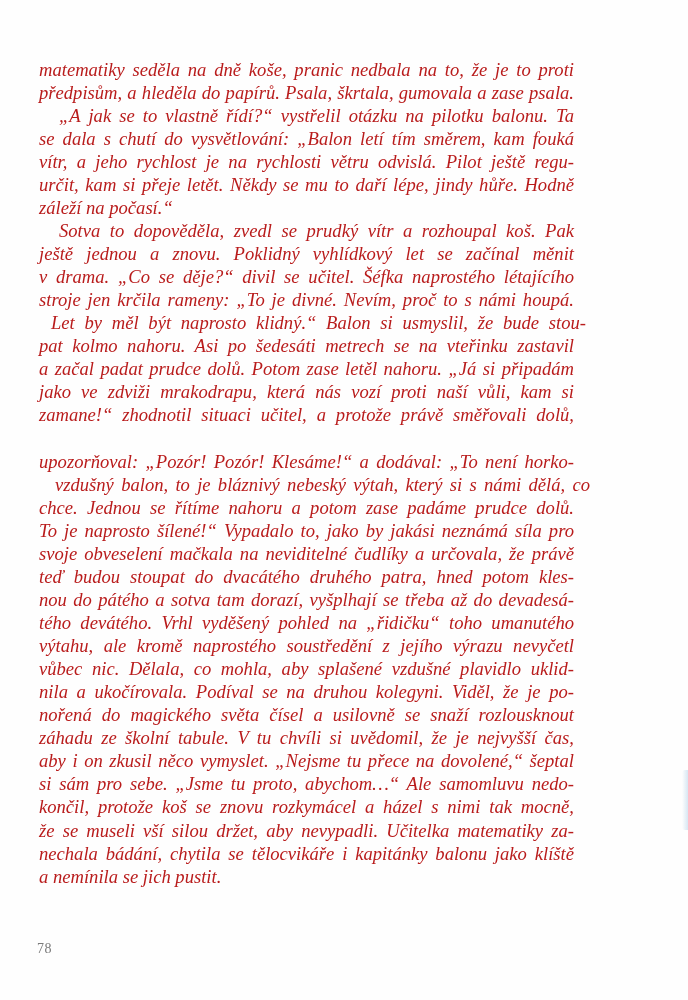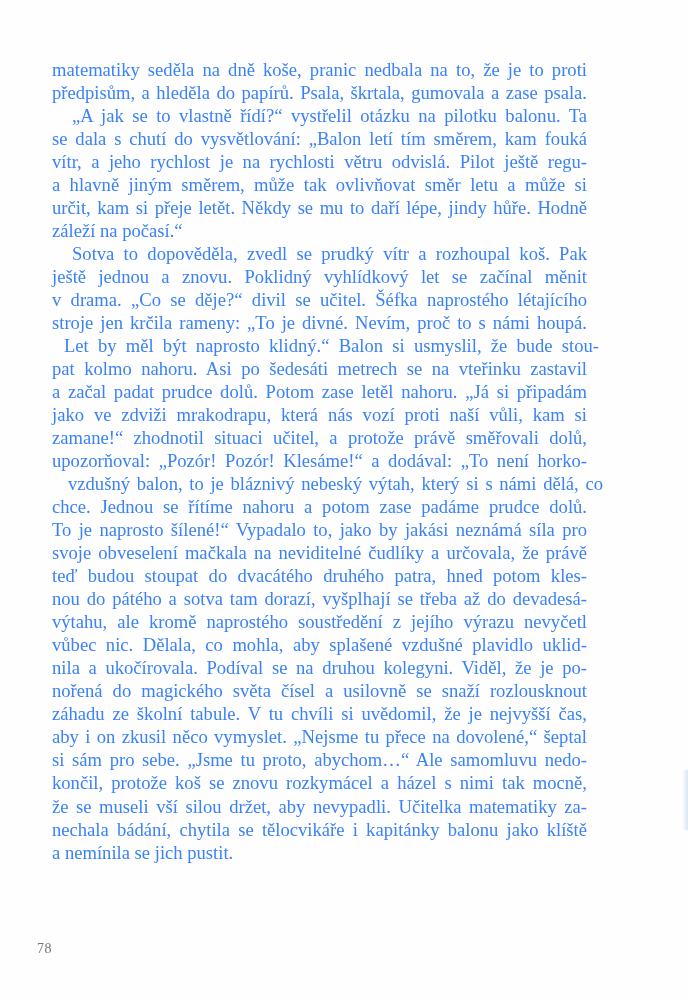--- a/index.html
+++ b/index.html
@@ -15,27 +15,28 @@
     }
     .page {
       position: absolute;
       left: 0; top: 0;
       width: 688px;
       height: 1000px;
       background: #fefefe;
     }
     .text-block {
       position: absolute;
-      left: 52px;
+      left: 39px;
       top: 58px;
       width: 535px;
       font-family: "Liberation Serif", "DejaVu Serif", serif;
       font-size: 18.6px;
       line-height: 23.03px;
-      color: #3b82f6;
+      color: #b91c1c;
+      font-style: italic;
     }
     .line {
       display: block;
       white-space: nowrap;
       text-align: justify;
       text-align-last: justify;
       height: 23.03px;
     }
     .line.indent {
       padding-left: 20px;
@@ -65,39 +66,39 @@
 </head>
 <body>
 
 <div class="page">
   <div class="text-block" id="text-block">
       <span class="line" style="display: block; width: 535px; box-sizing: border-box;">matematiky seděla na dně koše, pranic nedbala na to, že je to proti</span>
       <span class="line" style="display: block; width: 535px; box-sizing: border-box;">předpisům, a hleděla do papírů. Psala, škrtala, gumovala a zase psala.</span>
       <span class="line indent" style="display: block; width: 535px; box-sizing: border-box;">„A jak se to vlastně řídí?“ vystřelil otázku na pilotku balonu. Ta</span>
       <span class="line" style="display: block; width: 535px; box-sizing: border-box;">se dala s chutí do vysvětlování: „Balon letí tím směrem, kam fouká</span>
       <span class="line" style="display: block; width: 535px; box-sizing: border-box;">vítr, a jeho rychlost je na rychlosti větru odvislá. Pilot ještě regu-</span>
-      <span class="line" style="display: block; width: 535px; box-sizing: border-box;">a hlavně jiným směrem, může tak ovlivňovat směr letu a může si</span>
       <span class="line" style="display: block; width: 535px; box-sizing: border-box;">určit, kam si přeje letět. Někdy se mu to daří lépe, jindy hůře. Hodně</span>
       <span class="line last" style="display: block; width: 535px; box-sizing: border-box;">záleží na počasí.“</span>
       <span class="line indent" style="display: block; width: 535px; box-sizing: border-box;">Sotva to dopověděla, zvedl se prudký vítr a rozhoupal koš. Pak</span>
       <span class="line" style="display: block; width: 535px; box-sizing: border-box;">ještě jednou a znovu. Poklidný vyhlídkový let se začínal měnit</span>
       <span class="line" style="display: block; width: 535px; box-sizing: border-box;">v drama. „Co se děje?“ divil se učitel. Šéfka naprostého létajícího</span>
       <span class="line" style="display: block; width: 535px; box-sizing: border-box;">stroje jen krčila rameny: „To je divné. Nevím, proč to s námi houpá.</span>
       <span class="line" style="display: block; width: 535px; box-sizing: border-box; margin-left: 12px;">Let by měl být naprosto klidný.“ Balon si usmyslil, že bude stou-</span>
       <span class="line" style="display: block; width: 535px; box-sizing: border-box;">pat kolmo nahoru. Asi po šedesáti metrech se na vteřinku zastavil</span>
       <span class="line" style="display: block; width: 535px; box-sizing: border-box;">a začal padat prudce dolů. Potom zase letěl nahoru. „Já si připadám</span>
       <span class="line" style="display: block; width: 535px; box-sizing: border-box;">jako ve zdviži mrakodrapu, která nás vozí proti naší vůli, kam si</span>
       <span class="line" style="display: block; width: 535px; box-sizing: border-box;">zamane!“ zhodnotil situaci učitel, a protože právě směřovali dolů,</span>
-      <span class="line" style="display: block; width: 535px; box-sizing: border-box;">upozorňoval: „Pozór! Pozór! Klesáme!“ a dodával: „To není horko-</span>
+      <span class="line" style="display: block; width: 535px; box-sizing: border-box; margin-top: 24px;">upozorňoval: „Pozór! Pozór! Klesáme!“ a dodával: „To není horko-</span>
       <span class="line" style="display: block; width: 535px; box-sizing: border-box; margin-left: 16px;">vzdušný balon, to je bláznivý nebeský výtah, který si s námi dělá, co</span>
       <span class="line" style="display: block; width: 535px; box-sizing: border-box;">chce. Jednou se řítíme nahoru a potom zase padáme prudce dolů.</span>
       <span class="line" style="display: block; width: 535px; box-sizing: border-box;">To je naprosto šílené!“ Vypadalo to, jako by jakási neznámá síla pro</span>
       <span class="line" style="display: block; width: 535px; box-sizing: border-box;">svoje obveselení mačkala na neviditelné čudlíky a určovala, že právě</span>
       <span class="line" style="display: block; width: 535px; box-sizing: border-box;">teď budou stoupat do dvacátého druhého patra, hned potom kles-</span>
       <span class="line" style="display: block; width: 535px; box-sizing: border-box;">nou do pátého a sotva tam dorazí, vyšplhají se třeba až do devadesá-</span>
+      <span class="line" style="display: block; width: 535px; box-sizing: border-box;">tého devátého. Vrhl vyděšený pohled na „řidičku“ toho umanutého</span>
       <span class="line" style="display: block; width: 535px; box-sizing: border-box;">výtahu, ale kromě naprostého soustředění z jejího výrazu nevyčetl</span>
       <span class="line" style="display: block; width: 535px; box-sizing: border-box;">vůbec nic. Dělala, co mohla, aby splašené vzdušné plavidlo uklid-</span>
       <span class="line" style="display: block; width: 535px; box-sizing: border-box;">nila a ukočírovala. Podíval se na druhou kolegyni. Viděl, že je po-</span>
       <span class="line" style="display: block; width: 535px; box-sizing: border-box;">nořená do magického světa čísel a usilovně se snaží rozlousknout</span>
       <span class="line" style="display: block; width: 535px; box-sizing: border-box;">záhadu ze školní tabule. V tu chvíli si uvědomil, že je nejvyšší čas,</span>
       <span class="line" style="display: block; width: 535px; box-sizing: border-box;">aby i on zkusil něco vymyslet. „Nejsme tu přece na dovolené,“ šeptal</span>
       <span class="line" style="display: block; width: 535px; box-sizing: border-box;">si sám pro sebe. „Jsme tu proto, abychom…“ Ale samomluvu nedo-</span>
       <span class="line" style="display: block; width: 535px; box-sizing: border-box;">končil, protože koš se znovu rozkymácel a házel s nimi tak mocně,</span>
       <span class="line" style="display: block; width: 535px; box-sizing: border-box;">že se museli vší silou držet, aby nevypadli. Učitelka matematiky za-</span>
       <span class="line" style="display: block; width: 535px; box-sizing: border-box;">nechala bádání, chytila se tělocvikáře i kapitánky balonu jako klíště</span>

